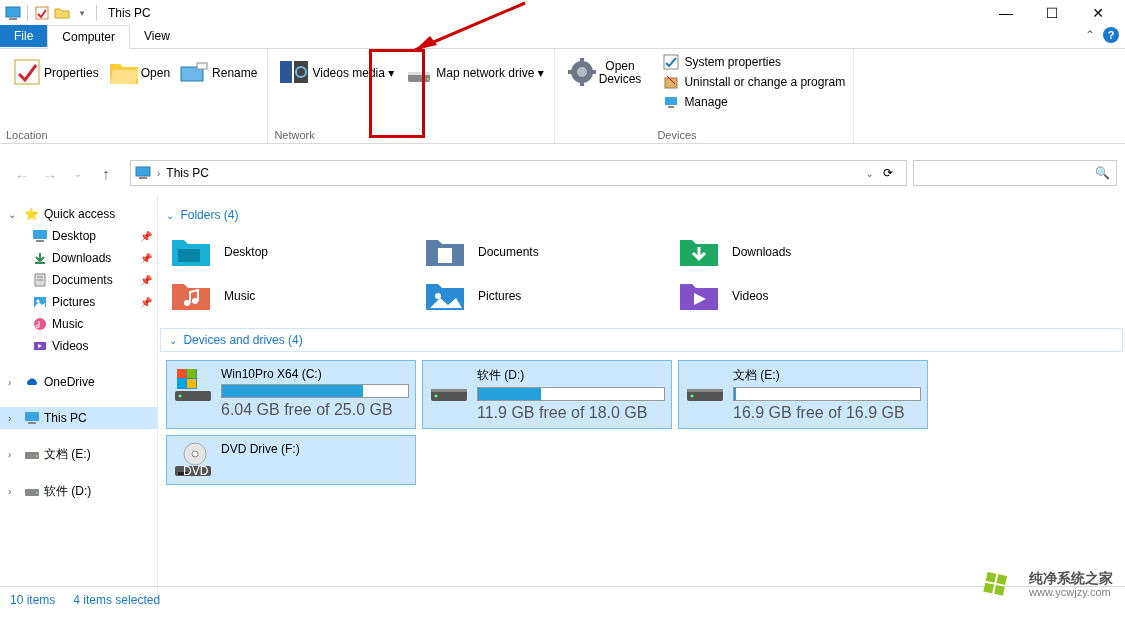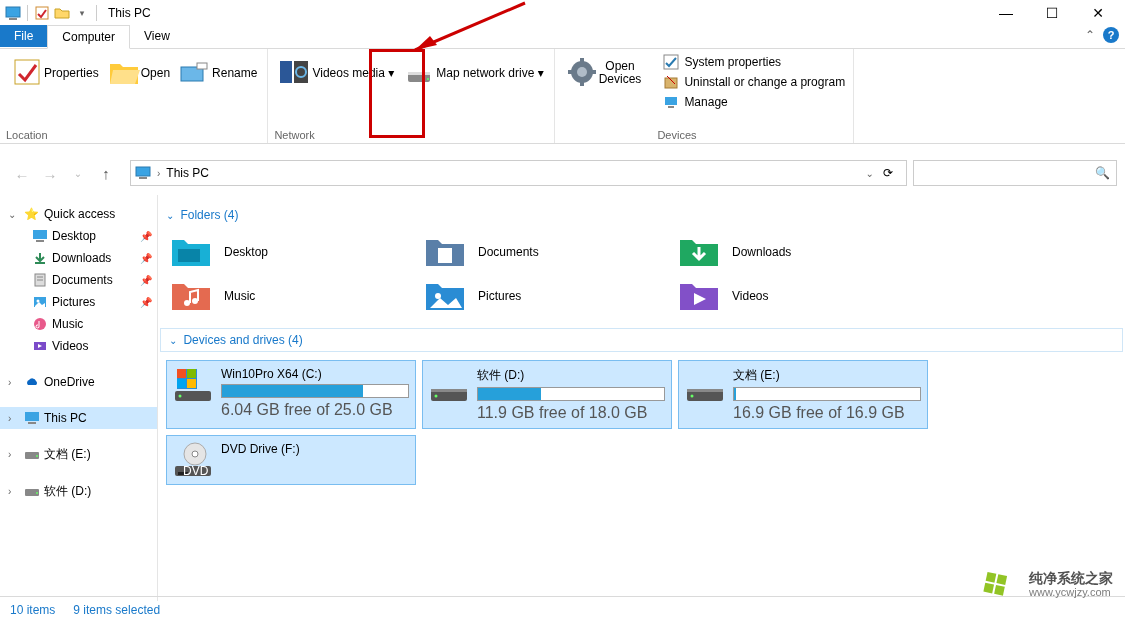--- a/index.html
+++ b/index.html
@@ -69,21 +69,21 @@
   .folder-item .ficn { width:42px; height:36px;}
   .drives-grid { display:flex; flex-wrap:wrap; gap:6px; padding:4px 8px;}
   .drive-item { width:250px; border:1px solid #79bdf0; background:#cce8ff; display:flex; padding:6px; gap:8px; cursor:pointer;}
   .drive-item .dicn { width:40px; height:36px;}
   .drive-item .dinfo { flex:1;}
   .drive-bar { width:100%; height:14px; border:1px solid #999; background:#fff; margin:3px 0;}
   .drive-bar .fill { height:100%; background:#26a0da;}
   .drive-free { color:#555; font-size:16px;}
 
   
-  .statusbar { position:absolute; bottom:6px; left:0; right:0; height:26px; border-top:1px solid #dadada; display:flex; align-items:center; padding:0 10px; gap:18px; color:#1979ca;}
+  .statusbar { position:absolute; bottom:16px; left:0; right:0; height:26px; border-top:1px solid #dadada; display:flex; align-items:center; padding:0 10px; gap:18px; color:#1979ca;}
 
   
   .watermark { position:absolute; right:12px; bottom:28px; display:flex; align-items:center; gap:18px; opacity:0.85; z-index:60;}
   .watermark .logo { width:30px; height:30px;}
   .watermark .wt { line-height:14px;}
   .watermark .wt .l1 { font-weight:bold; font-size:14px; color:#333;}
   .watermark .wt .l2 { font-size:11px; color:#666;}
 </style>
 </head>
 <body>
@@ -502,21 +502,21 @@
         <div class="dinfo">
           <div>DVD Drive (F:)</div>
         </div>
       </div>
     </div>
   </div>
 </div>
 
 <div class="statusbar">
   <span>10 items</span>
-  <span>9 items selected</span>
+  <span>4 items selected</span>
 </div>
 
 <div class="watermark">
   <svg class="logo" width="30" height="30">
     <g transform="rotate(12 15 15)">
       <rect x="4" y="4" width="9" height="9" fill="#7fba00"></rect>
         <rect x="15" y="4" width="9" height="9" fill="#7fba00"></rect>
       <rect x="4" y="15" width="9" height="9" fill="#7fba00"></rect>
         <rect x="15" y="15" width="9" height="9" fill="#7fba00"></rect>
     </g>

